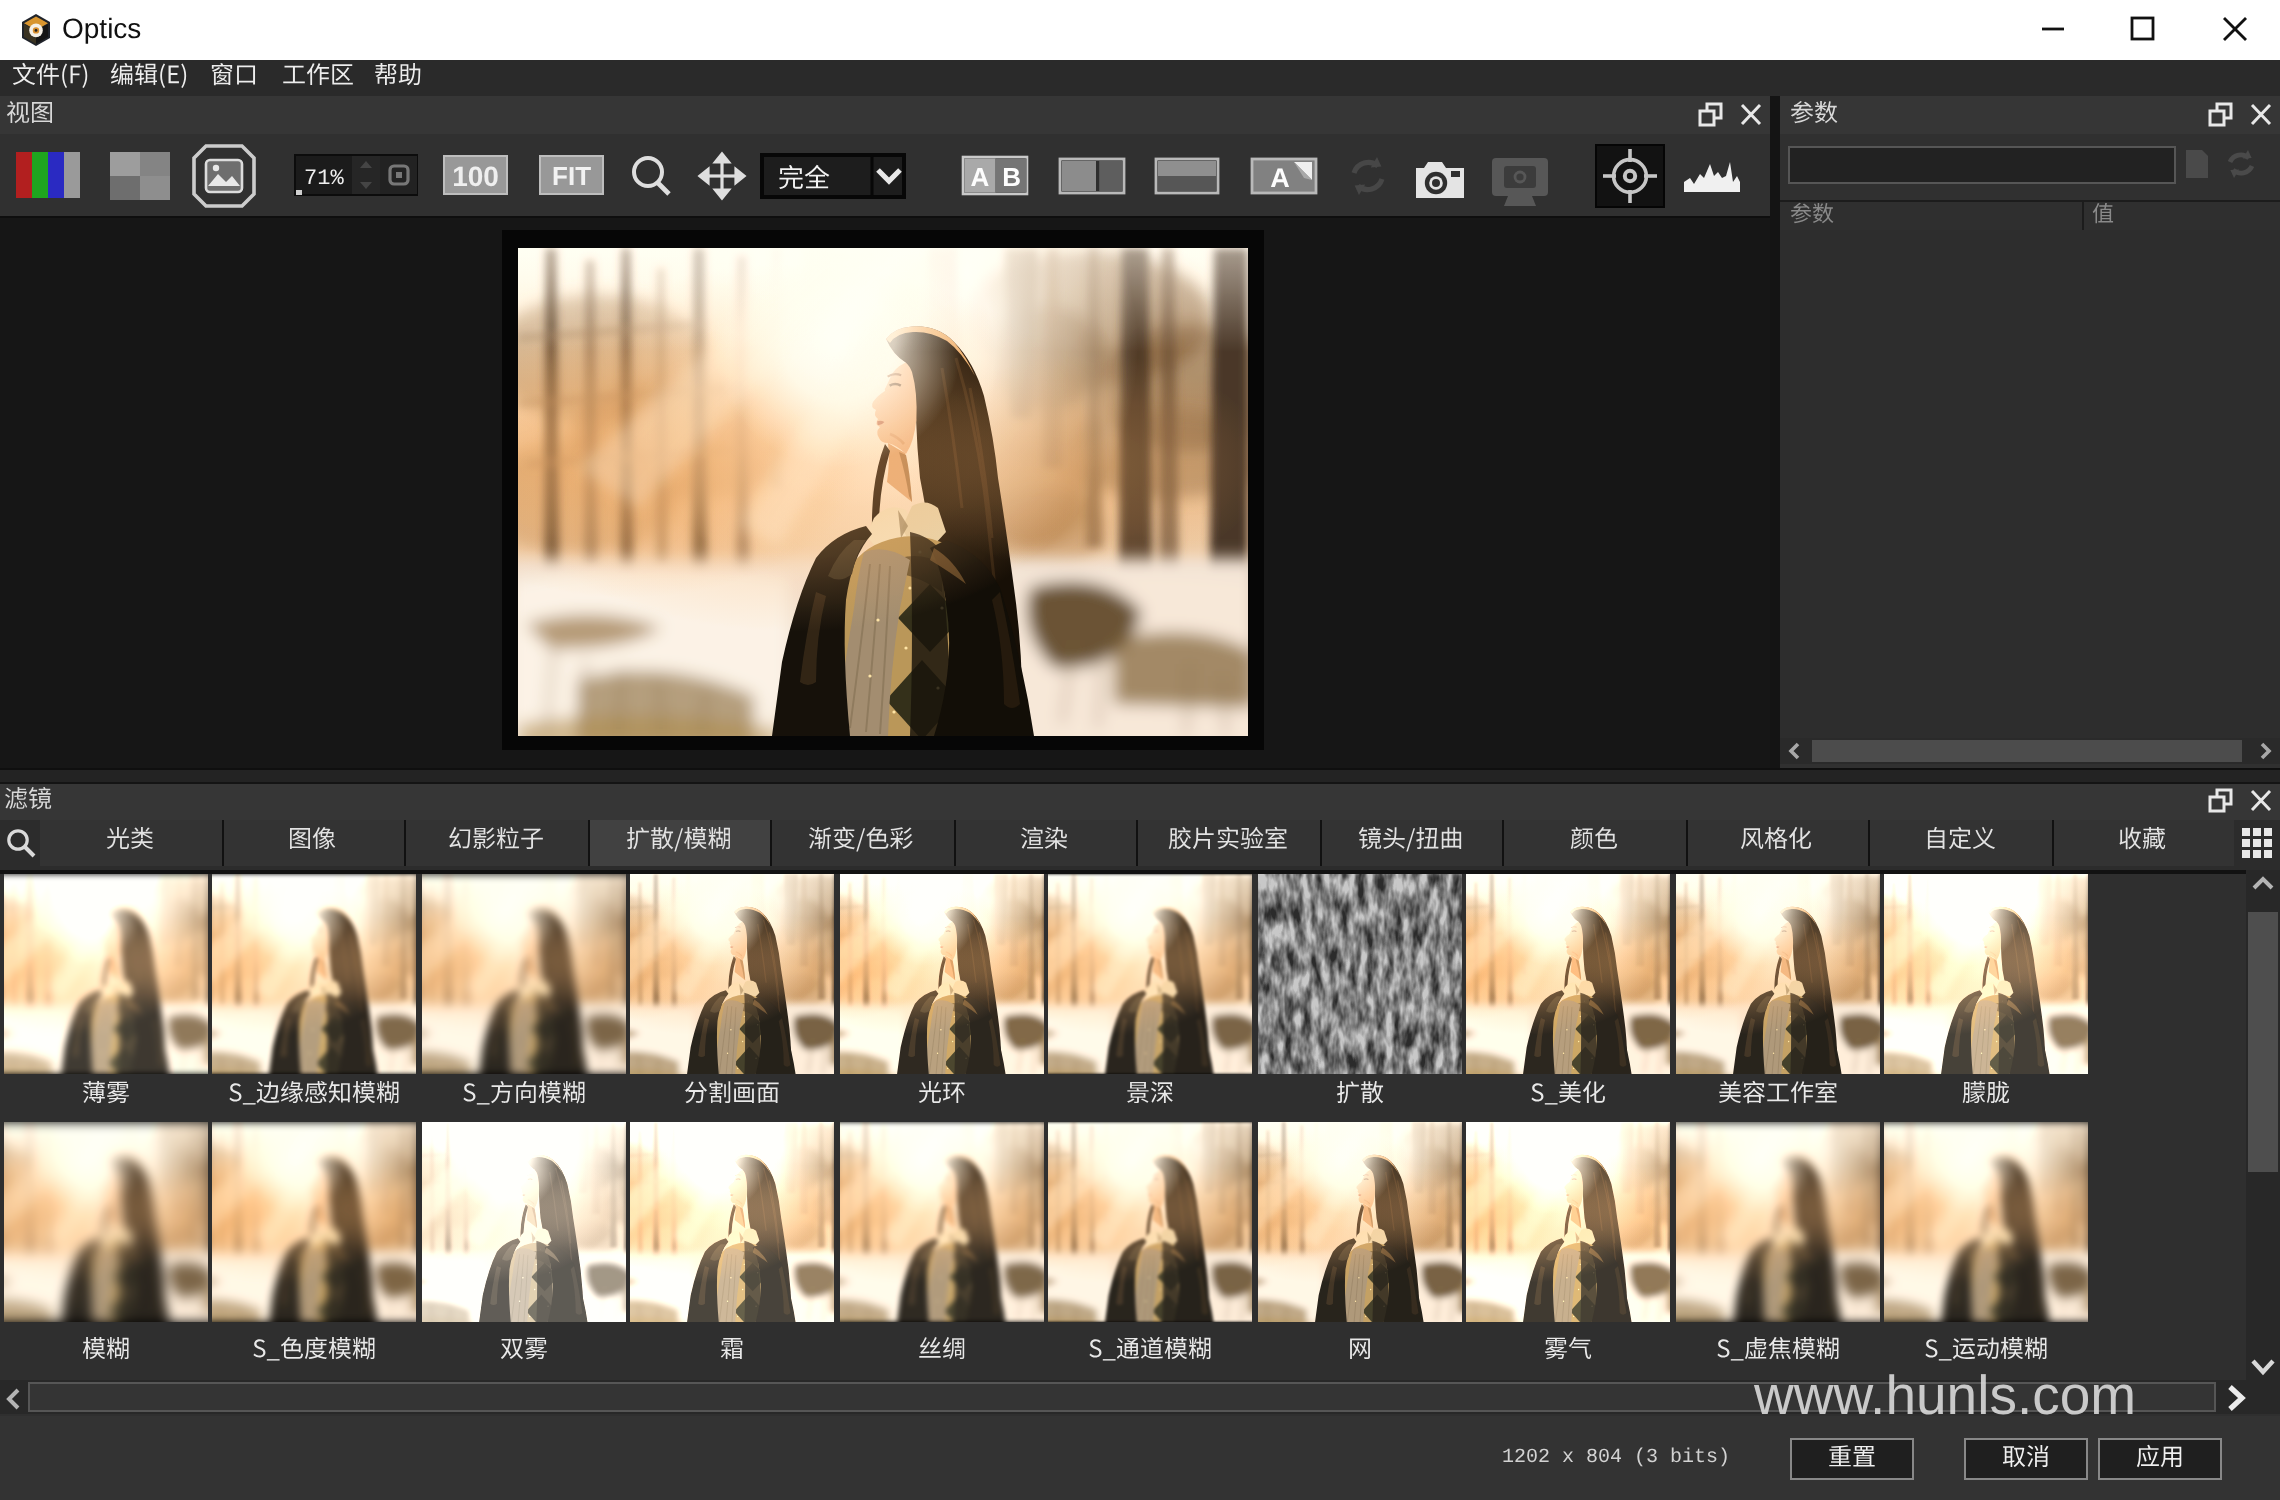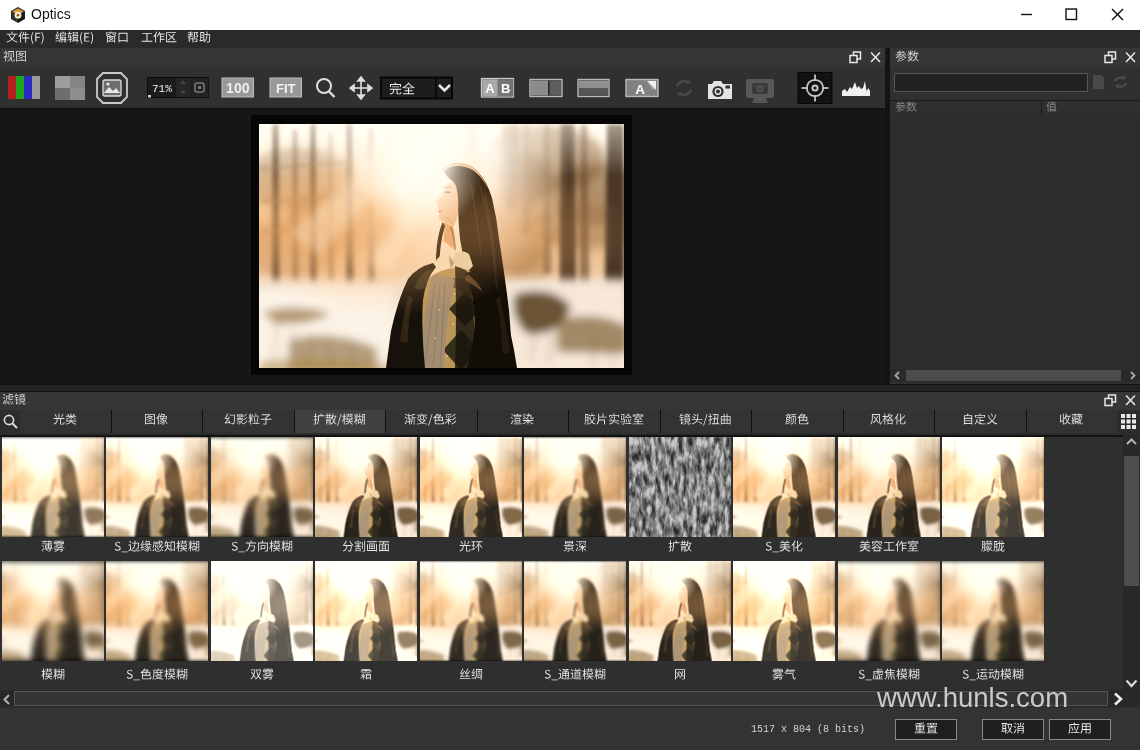--- a/index.html
+++ b/index.html
@@ -918,21 +918,21 @@
     <div style="position:absolute;left:14px;top:1px;width:1094px;height:15px;background:#343434;border:1px solid #565656;box-sizing:border-box;"></div>
     <svg style="position:absolute;left:1113px;top:2px" width="10" height="14" viewBox="0 0 10 14">
         <path d="M2,1.5 L8,7 L2,12.5" stroke="#ececec" stroke-width="2.6" fill="none"></path>
       </svg>
   </div>
 </div>
 
 <div class="abs" style="left:877px;top:682px;width:260px;height:34px;color:rgba(222,222,222,0.88);font-size:27.5px;letter-spacing:0px;">www.hunls.com</div>
 
 <div id="statusbar" class="abs">
-  <span style="position:absolute;left:751px;top:16px;font-family:'Liberation Mono',monospace;font-size:10px;color:#d2d2d2;">1517 x 804 (8 bits)</span>
+  <span style="position:absolute;left:751px;top:16px;font-family:'Liberation Mono',monospace;font-size:10px;color:#d2d2d2;">1202 x 804 (3 bits)</span>
   <div class="sbtn" style="left:895px;">
       <svg width="60" height="16" style="position:absolute;left:0;top:2px" overflow="visible">
         <g fill="#f0f0f0" transform="translate(18.0,10.6) scale(0.01200,-0.01200)">
           <use href="#g91cd" x="0"></use>
           <use href="#g7f6e" x="1000"></use>
         </g>
       </svg>
     </div>
   <div class="sbtn" style="left:982px;">
       <svg width="60" height="16" style="position:absolute;left:0;top:2px" overflow="visible">

